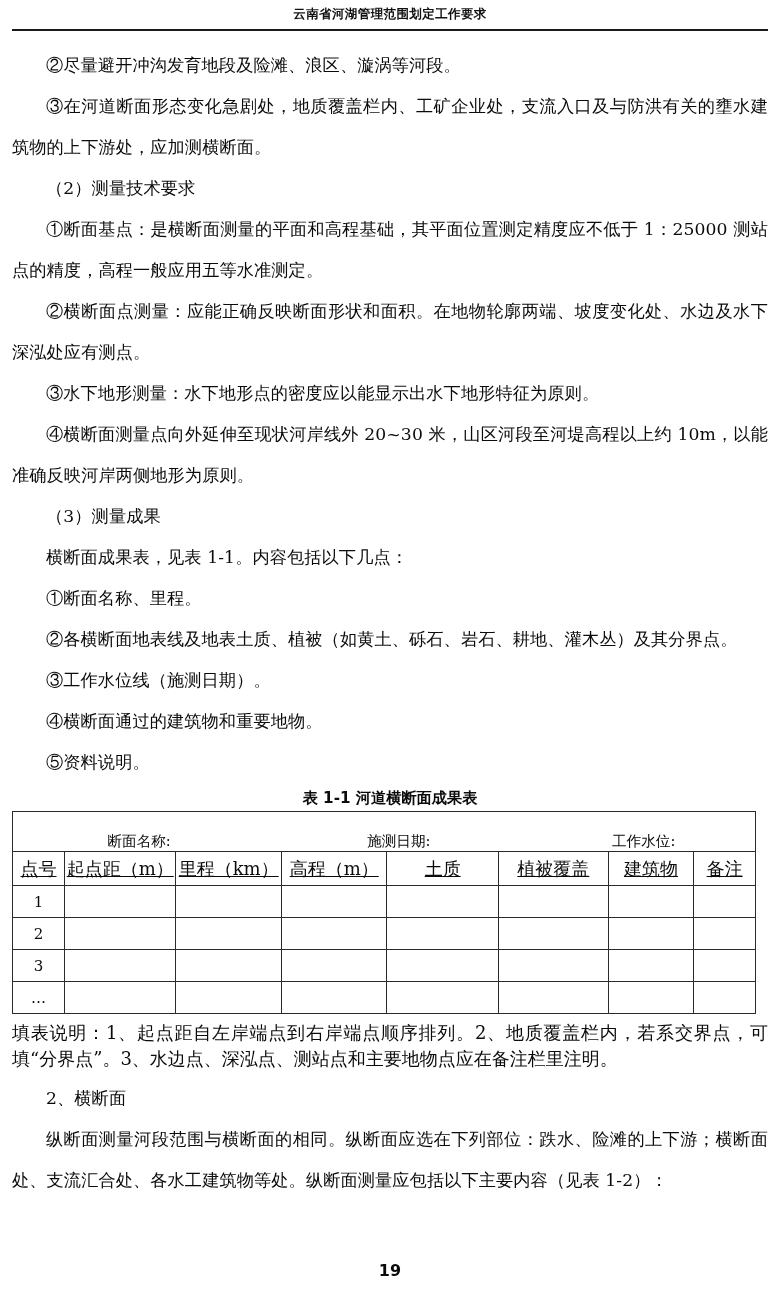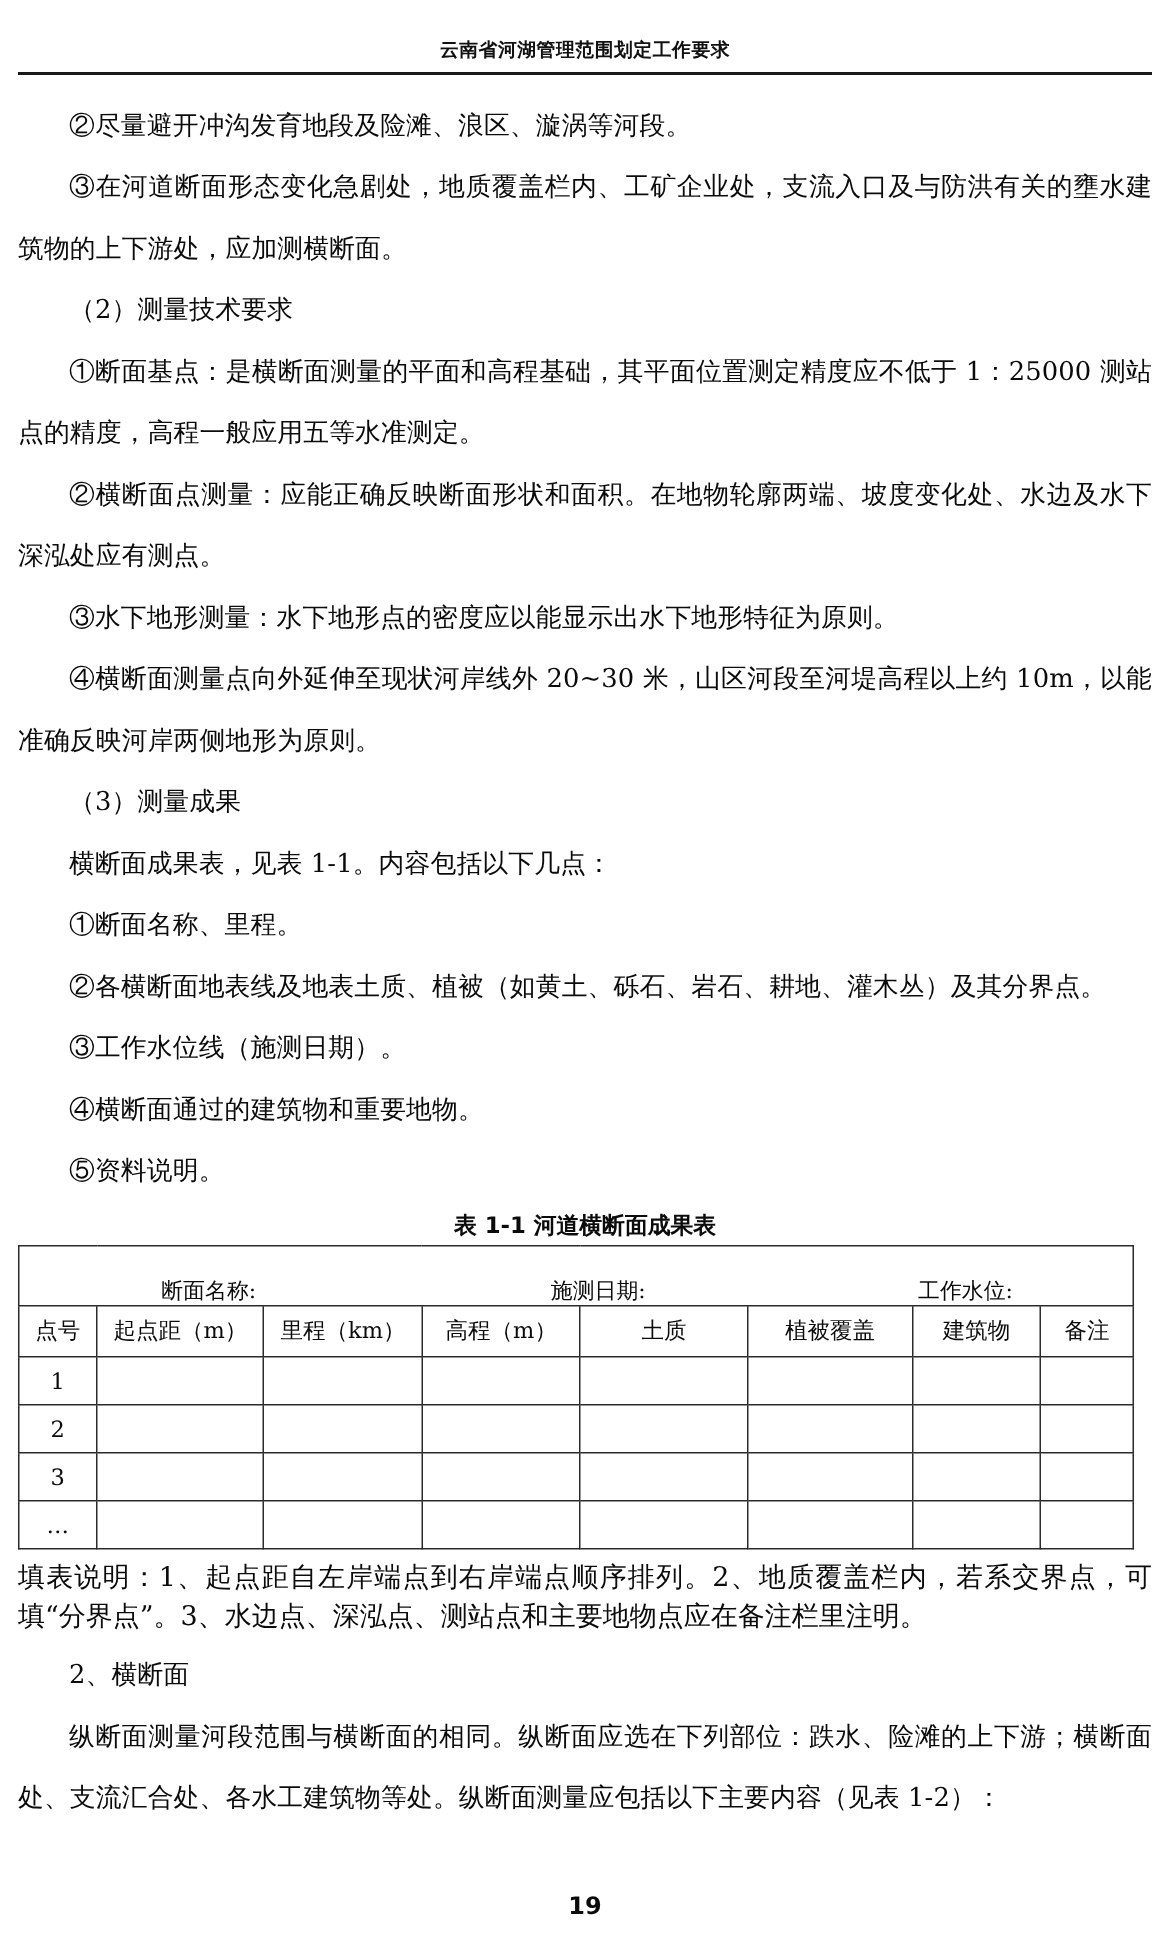--- a/index.html
+++ b/index.html
@@ -17,21 +17,21 @@
   }
   .page {
     width: 780px;
     height: 1293px;
     position: relative;
     box-sizing: border-box;
   }
 
   
   .header-area {
-    padding-top: 25px;
+    padding-top: 6px;
   }
   .running-head {
     text-align: center;
     font-family: "DejaVu Sans", "Liberation Sans", sans-serif;
     font-size: 12.5px;
     font-weight: bold;
     letter-spacing: 0.4px;
     line-height: 1.2;
     color: #111;
   }
@@ -100,21 +100,22 @@
   }
   .info-flex > span {
     display: block;
   }
   .info-name  { width: 34%; text-align: center; }
   .info-date  { width: 36%; text-align: center; }
   .info-level { width: 30%; text-align: center; }
 
   .result-table .head-row td {
     height: 33px;
-    font-size: 15px;
+    font-size: 18px;
+    text-decoration: underline;
   }
   .result-table .data-row td {
     height: 31px;
     font-size: 15px;
   }
 
   
   col.c1 { width: 7.0%; }
   col.c2 { width: 15.0%; }
   col.c3 { width: 14.2%; }

